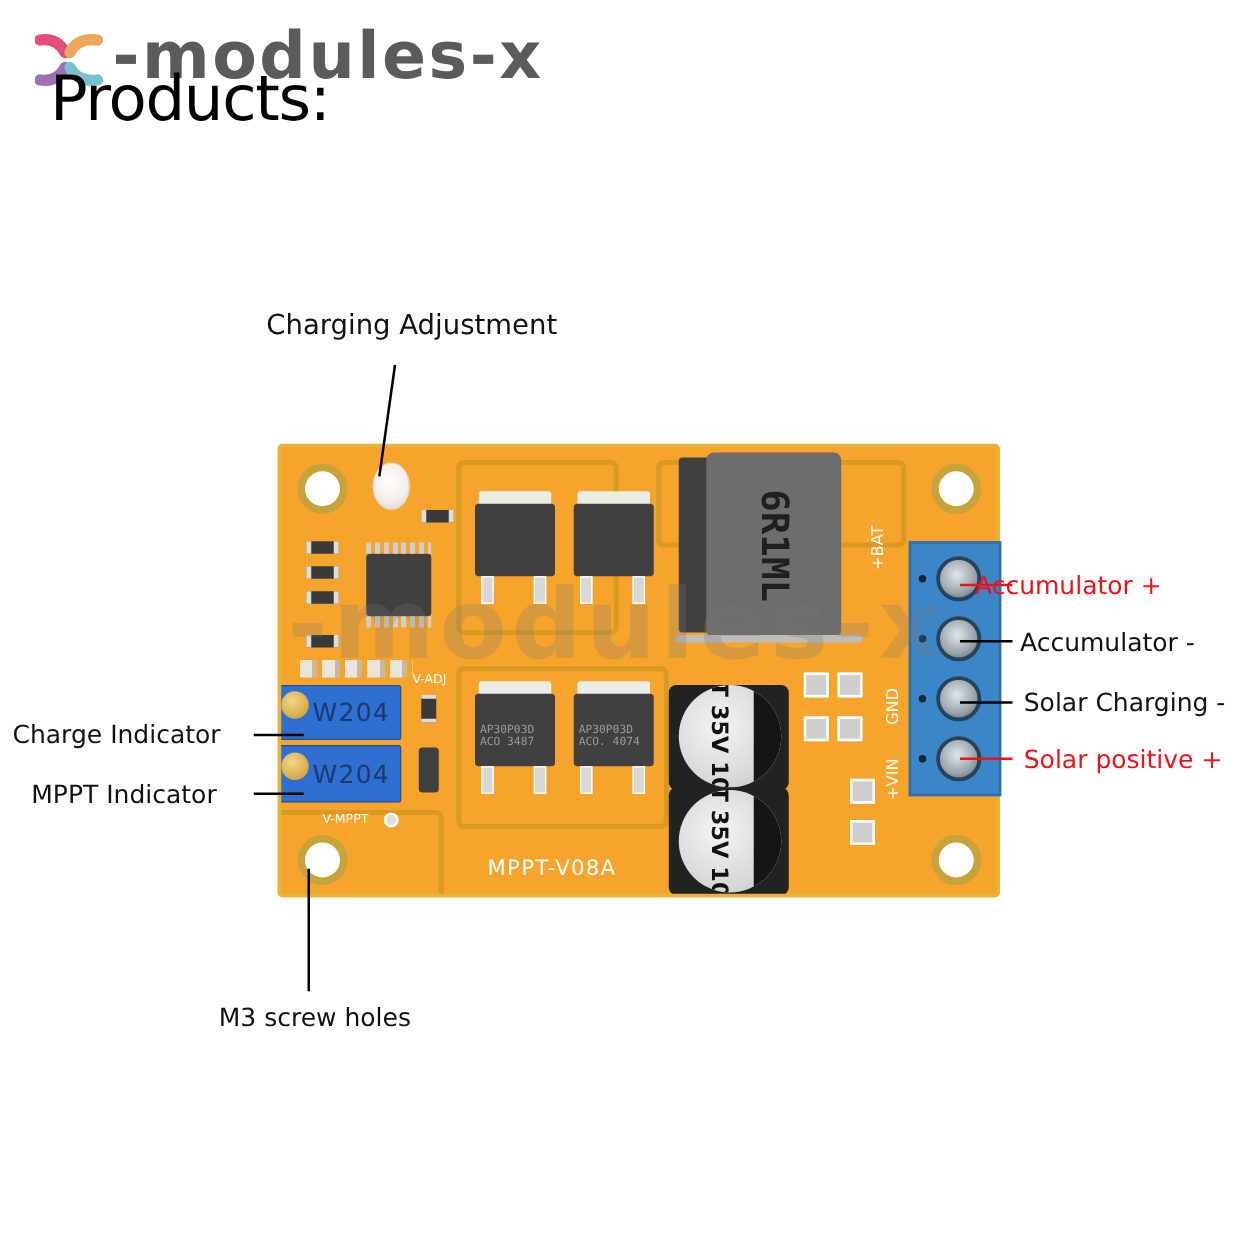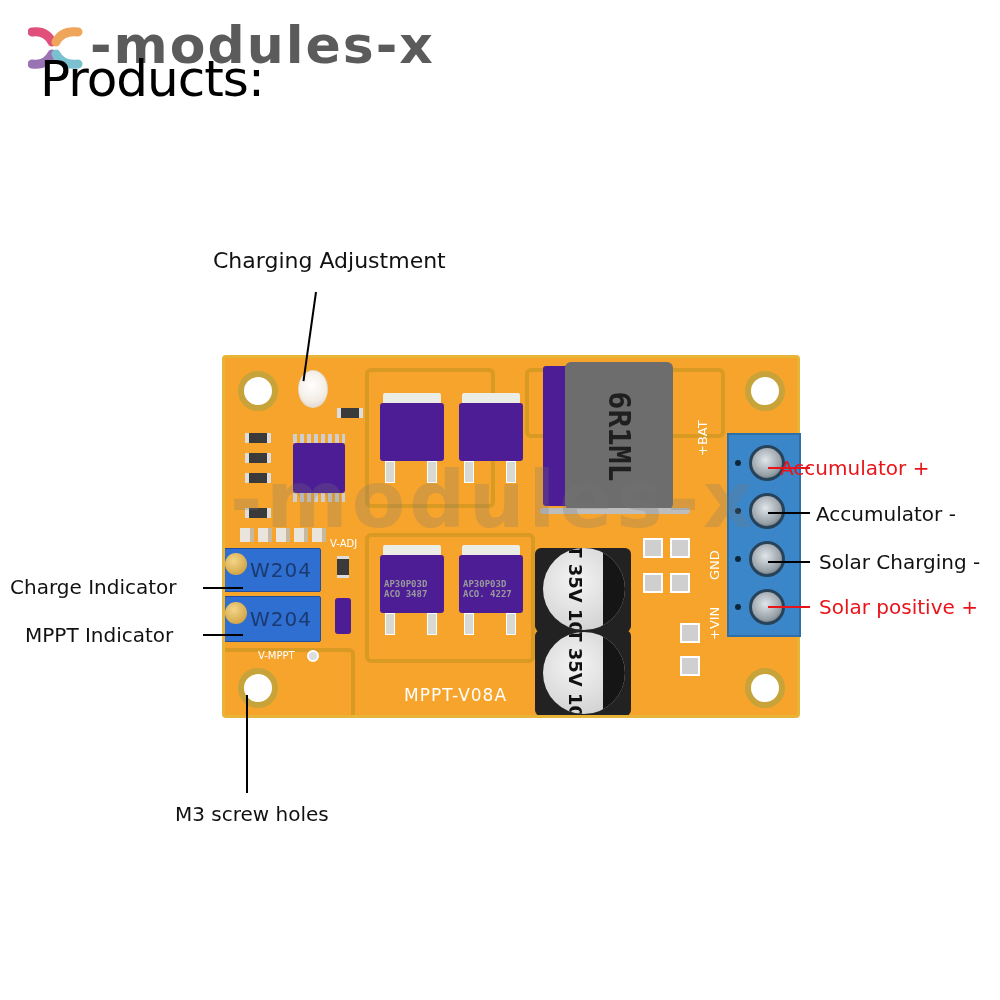--- a/index.html
+++ b/index.html
@@ -12,21 +12,21 @@
   .title { left: 40px; top: 54px; font-family: "DejaVu Sans", sans-serif; font-size: 50px; color: #000; line-height: 1; letter-spacing: -1px; }
   
   .label { font-family: "DejaVu Sans", sans-serif; font-size: 20px; color: #111; white-space: nowrap; line-height: 1; }
   .label.red { color: #e8141a; }
   .line { background: #000; }
   .line.red { background: #e8141a; }
   
   .board { left: 222px; top: 355px; width: 578px; height: 363px; background: #f6a42b; border: 3px solid #e8b438; border-radius: 4px; overflow: hidden; }
   .hole { width: 40px; height: 40px; border-radius: 50%; background: #fff; border: 6px solid #c7a33a; }
   .trace { border: 4px solid #d99a24; border-radius: 6px; }
-  .ic-black { background: #4c1d95; border-radius: 3px; font-weight: bold; }
+  .ic-black { background: #404040; border-radius: 3px; }
   .tab { background: #ecece6; border-radius: 2px; }
   .pin { background: #d8d8d4; border: 1px solid #fff; }
   .pad { width: 20px; height: 20px; background: #cfcfcf; border: 2px solid #fff; }
   .smd { background: #3a3a3a; border-left: 4px solid #ddd; border-right: 4px solid #ddd; }
   .mark { font-family: "DejaVu Sans Mono", monospace; color: #9a9a9a; font-size: 9px; }
   .silk { font-family: "DejaVu Sans", sans-serif; color: #fff; font-size: 10px; white-space: nowrap; }
   .inductor { background: #6d6d6d; border-radius: 6px; }
   .ind-text { font-family: "DejaVu Sans Mono", monospace; font-weight: bold; font-size: 30px; color: #1f1f1f; transform: rotate(90deg); transform-origin: center; white-space: nowrap; }
   .cap-base { background: #222; border-radius: 6px; }
   .cap-top { border-radius: 50%; background: radial-gradient(circle at 40% 40%, #f4f4f4 0%, #d5d5d5 70%, #b8b8b8 100%); overflow: hidden; }
@@ -96,21 +96,21 @@
   <div class="abs ic-black" style="left:155px;top:197px;width:64px;height:58px;padding:24px 4px 0;">
     <div class="mark">AP30P03D</div>
     <div class="mark">ACO 3487</div>
   </div>
   <div class="abs pin" style="left:160px;top:255px;width:10px;height:22px;"></div>
   <div class="abs pin" style="left:202px;top:255px;width:10px;height:22px;"></div>
 
   <div class="abs tab" style="left:237px;top:187px;width:58px;height:14px;"></div>
   <div class="abs ic-black" style="left:234px;top:197px;width:64px;height:58px;padding:24px 4px 0;">
     <div class="mark">AP30P03D</div>
-    <div class="mark">ACO. 4227</div>
+    <div class="mark">ACO. 4074</div>
   </div>
   <div class="abs pin" style="left:239px;top:255px;width:10px;height:22px;"></div>
   <div class="abs pin" style="left:281px;top:255px;width:10px;height:22px;"></div>
 
   <div class="abs ic-black" style="left:318px;top:8px;width:40px;height:140px;"></div>
   <div class="abs inductor" style="left:340px;top:4px;width:108px;height:148px;display:flex;align-items:center;justify-content:center;">
     <span class="ind-text">6R1ML</span>
   </div>
   <div class="abs" style="left:315px;top:150px;width:150px;height:6px;background:#bdbdbd;border-radius:3px;"></div>
 
@@ -144,21 +144,21 @@
     <span class="pot-text">W204</span>
   </div>
   <div class="abs pot-screw" style="left:0px;top:244px;"></div>
 
   <div class="abs silk" style="left:105px;top:180px;">V-ADJ</div>
   <div class="abs smd" style="left:112px;top:198px;width:12px;height:22px;border-left:none;border-right:none;border-top:3px solid #ddd;border-bottom:3px solid #ddd;"></div>
   <div class="abs ic-black" style="left:110px;top:240px;width:16px;height:36px;"></div>
   <div class="abs silk" style="left:33px;top:292px;">V-MPPT</div>
   <div class="abs" style="left:82px;top:292px;width:12px;height:12px;border-radius:50%;background:#ddd;border:2px solid #fff;"></div>
 
-  <div class="abs silk" style="left:179px;top:327px;font-size:17px;letter-spacing:1px;">MPPT-V08A</div>
+  <div class="abs silk" style="left:165px;top:327px;font-size:17px;letter-spacing:1px;">MPPT-V08A</div>
 
   <div class="abs silk" style="left:470px;top:98px;transform:rotate(-90deg);transform-origin:left top;font-size:13px;">+BAT</div>
   <div class="abs silk" style="left:482px;top:222px;transform:rotate(-90deg);transform-origin:left top;font-size:13px;">GND</div>
   <div class="abs silk" style="left:482px;top:282px;transform:rotate(-90deg);transform-origin:left top;font-size:13px;">+VIN</div>
 </div>
 
 <div class="abs terminal" style="left:727px;top:433px;width:74px;height:204px;">
   <div class="abs screw" style="left:20px;top:10px;"></div>
   <div class="abs screw" style="left:20px;top:58px;"></div>
   <div class="abs screw" style="left:20px;top:106px;"></div>

